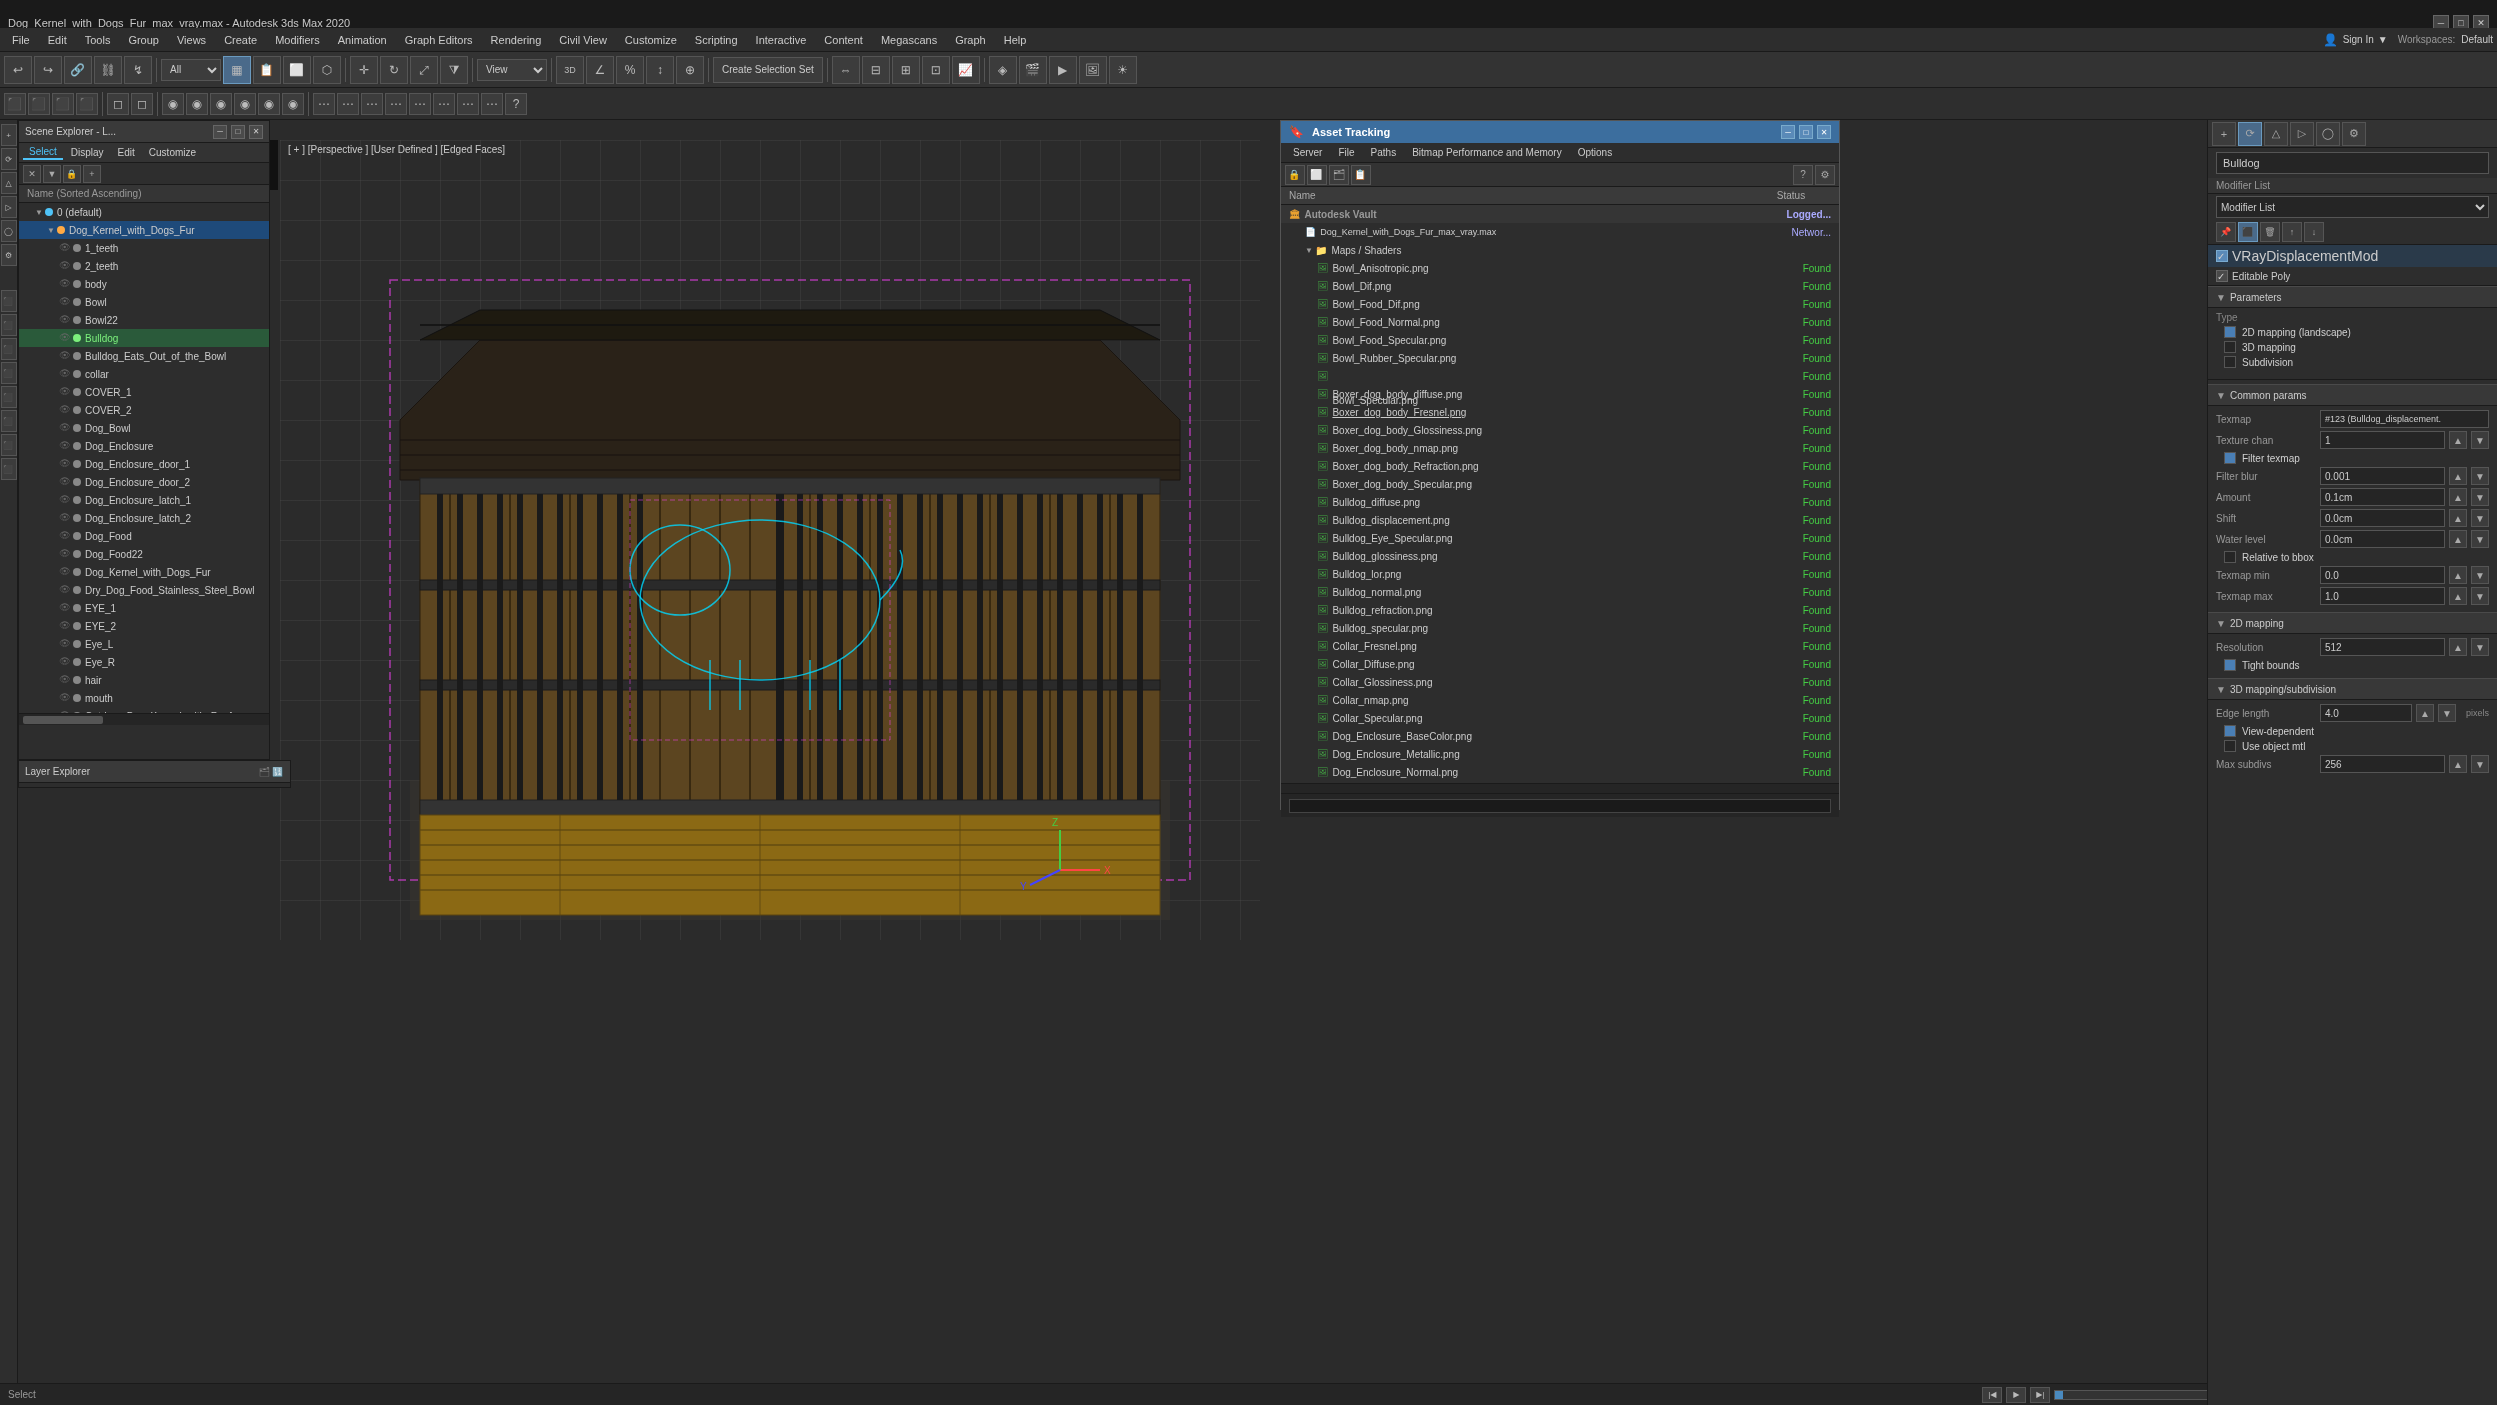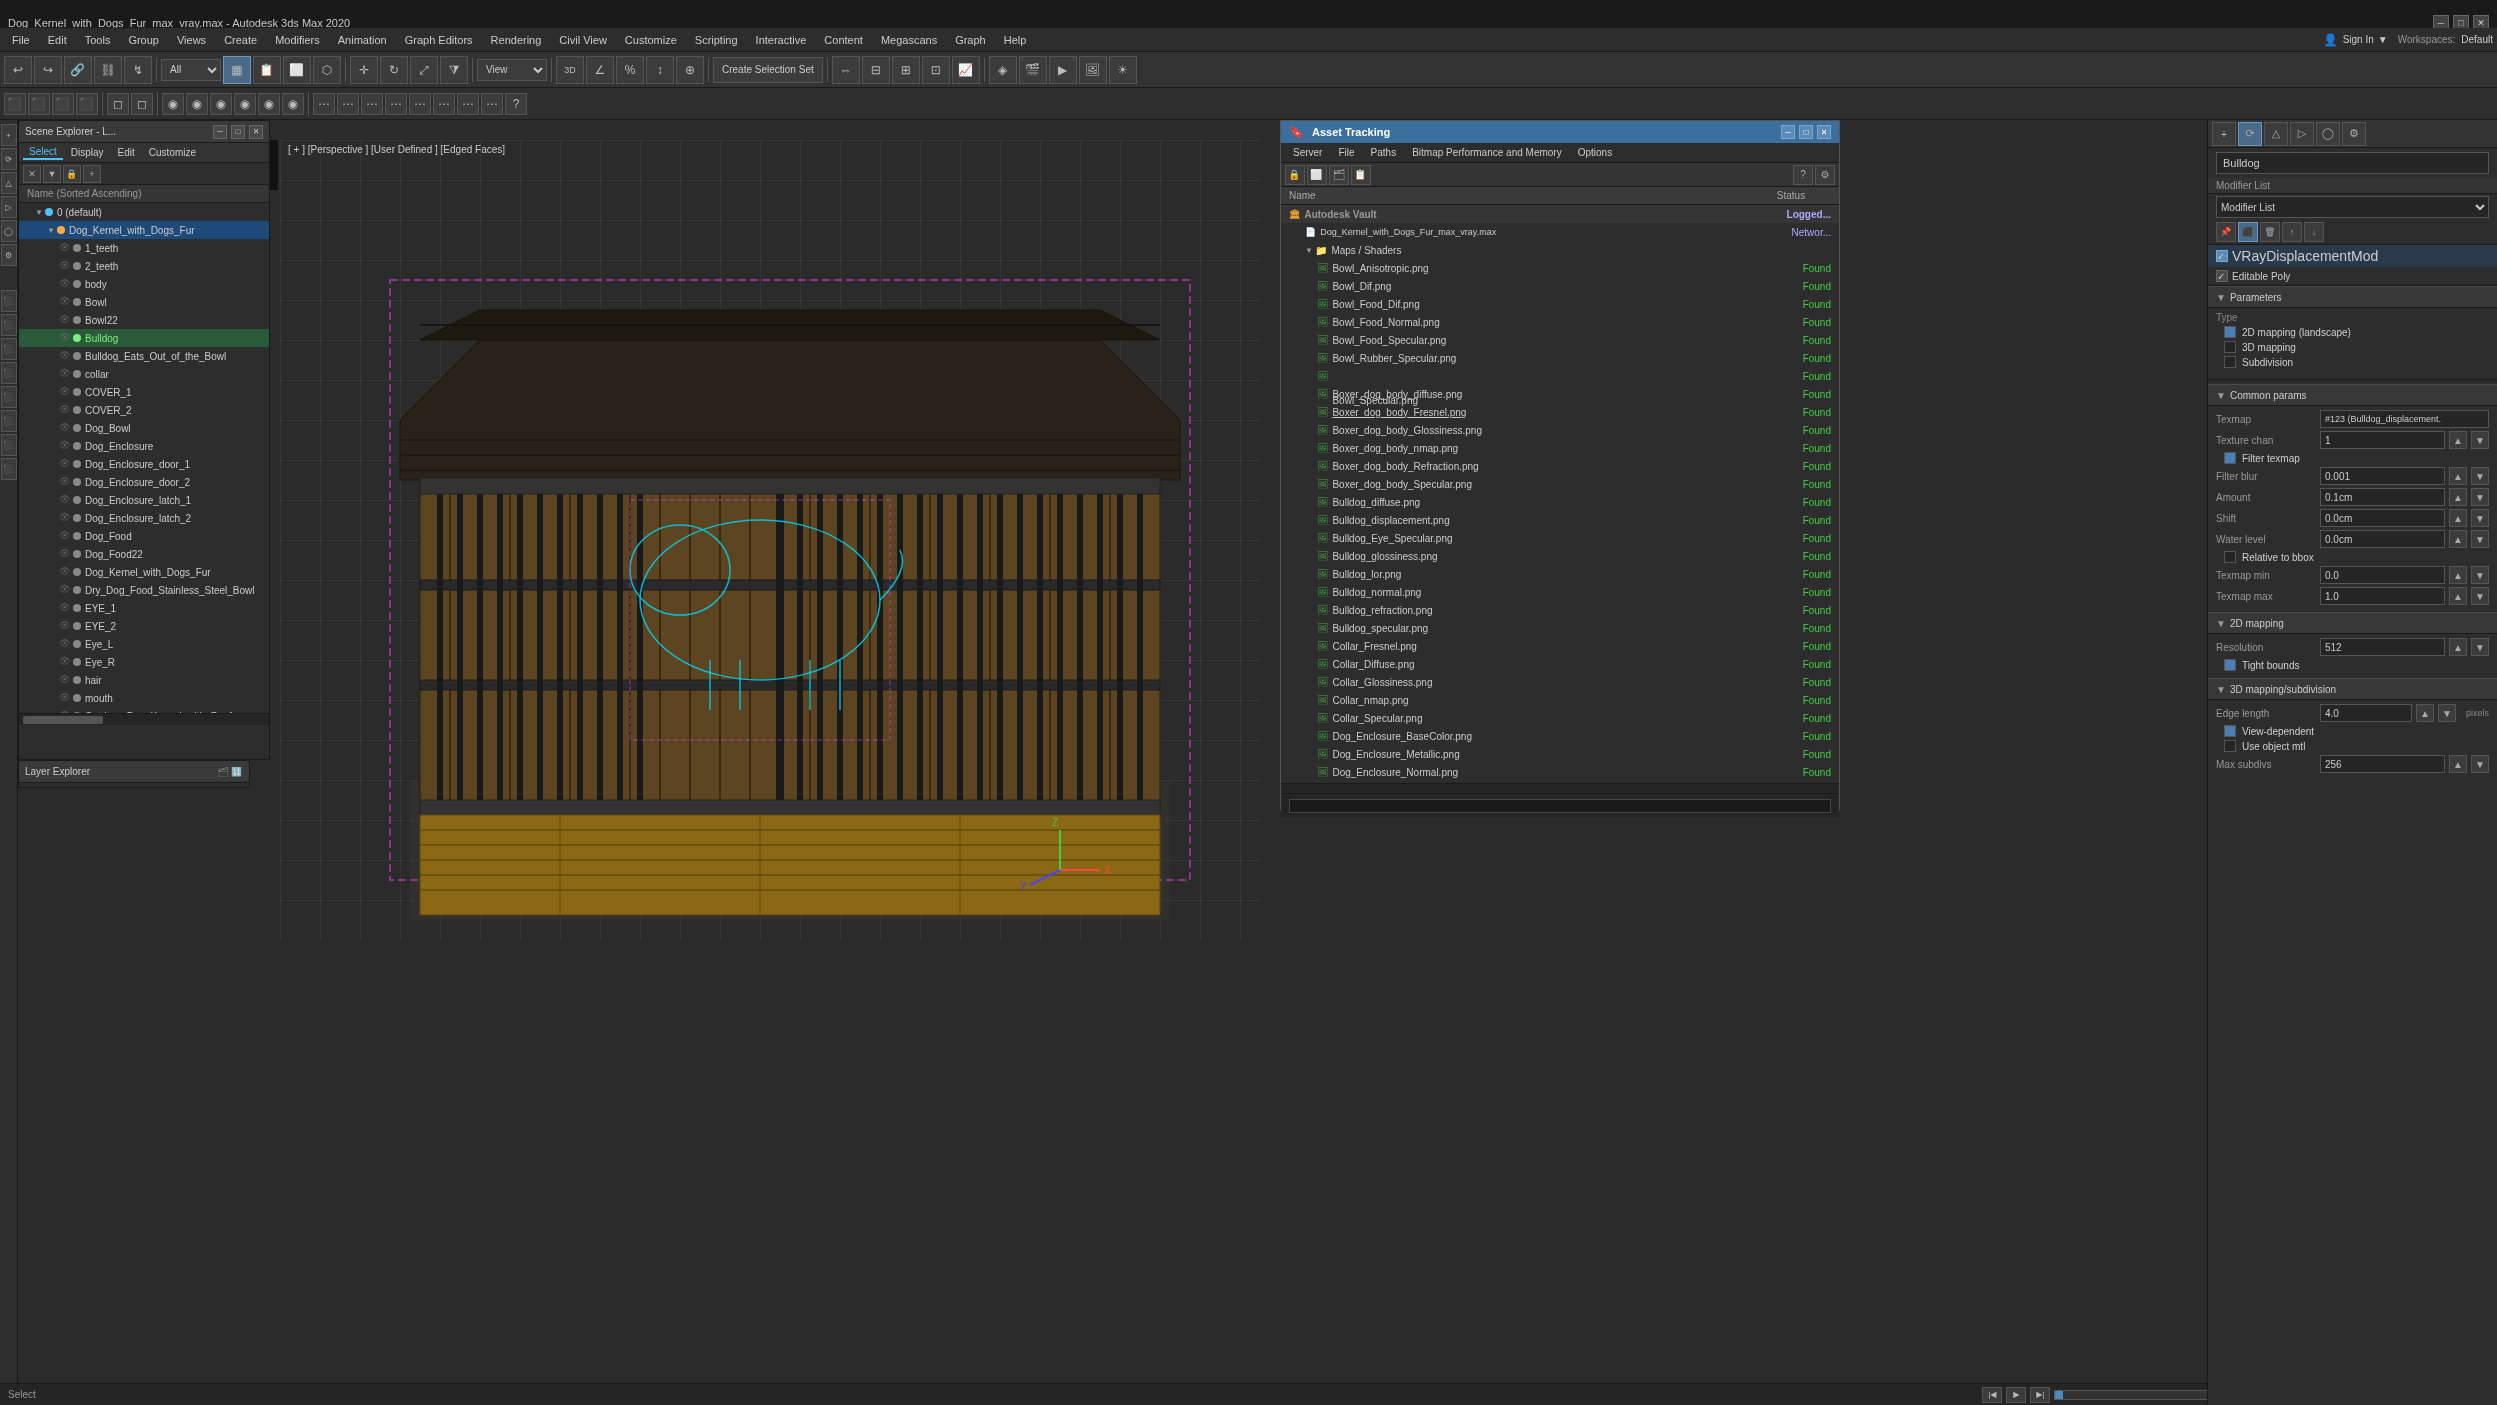--- a/index.html
+++ b/index.html
@@ -273,21 +273,21 @@
       width: 80px;
       background: #555;
       margin: 0 4px;
       border-radius: 2px;
     }
 
     
     #layer-explorer {
       position: absolute;
       top: 760px; left: 18px;
-      width: 232px;
+      width: 273px;
       height: 28px;
       background: #2d2d2d;
       border: 1px solid #1a1a1a;
       z-index: 10;
     }
     .viewport-grid {
       position: absolute;
       inset: 0;
       background-image:
         linear-gradient(rgba(80,80,80,0.3) 1px, transparent 1px),

